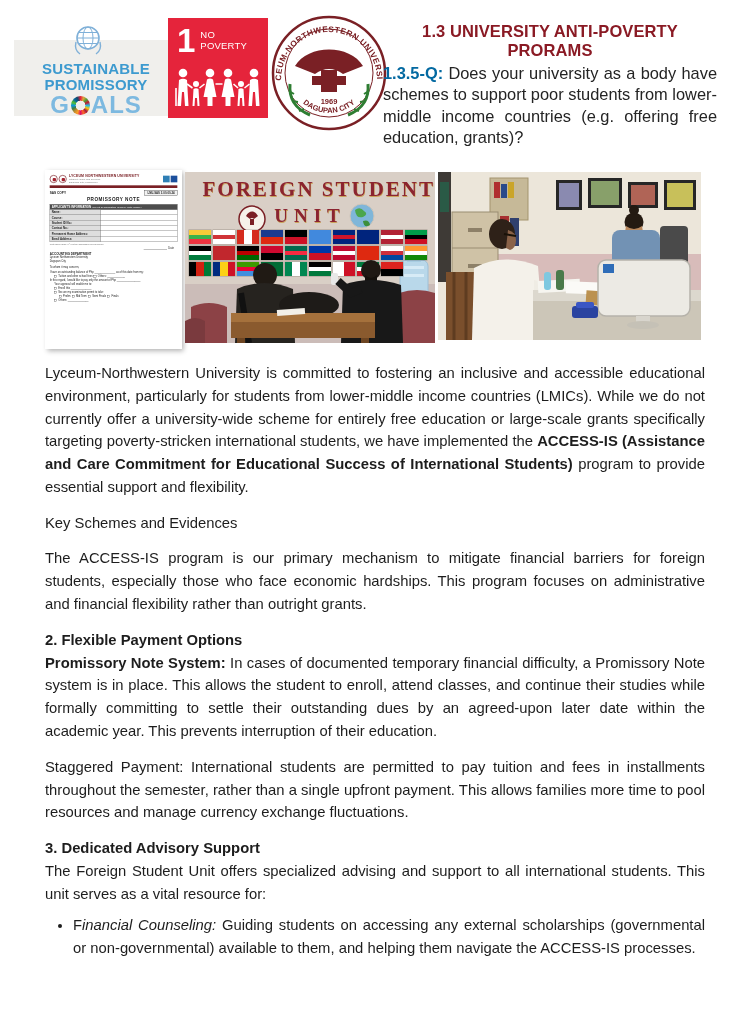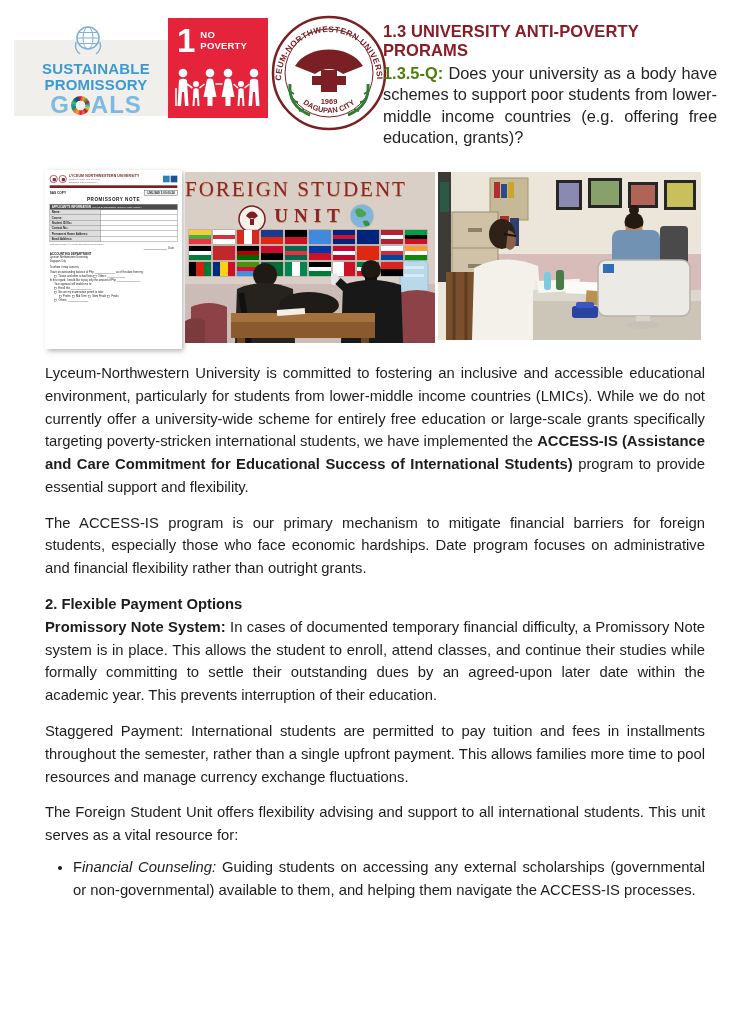--- a/index.html
+++ b/index.html
@@ -18,27 +18,27 @@
   .sdg-goals { color:#7db9e0; font-weight:bold; font-size:24px; line-height:1;
     display:flex; align-items:center; justify-content:center; letter-spacing:1px; margin-top:1px; }
   .sdg-wheel { display:inline-block; width:19px; height:19px; border-radius:50%; margin:0 1px;
     background:
       radial-gradient(closest-side,#f0efec 52%, transparent 53%),
       conic-gradient(#e5243b,#dda63a,#4c9f38,#c5192d,#26bde2,#fcc30b,#a21942,#fd6925,#dd1367,#fd9d24,#bf8b2e,#3f7e44,#0a97d9,#56c02b,#00689d,#19486a,#e5243b); }
   .sdg1-card { position:absolute; left:168px; top:18px; width:100px; height:100px;
     background:#e5243b; color:#fff; overflow:hidden; }
   .sdg1-head { display:flex; padding:9px 6px 0 9px; }
   .sdg1-num { font-size:33px; font-weight:bold; line-height:0.85; }
-  .sdg1-label { font-size:9.5px; font-weight:bold; line-height:1.15; margin:3px 0 0 5px; letter-spacing:0.2px; }
+  .sdg1-label { font-size:9.5px; font-weight:normal; line-height:1.15; margin:3px 0 0 5px; letter-spacing:0.2px; }
   .sdg1-people { position:absolute; left:5px; bottom:8px; }
   .lnu-seal { position:absolute; left:270px; top:14px; width:118px; height:118px; }
   .title-block { position:absolute; left:383px; top:22px; width:334px; }
-  .page-title { margin:0 0 3px 0; font-size:16.5px; font-weight:bold; color:#8a1a24; letter-spacing:0.1px; }
+  .page-title { margin:0 0 3px 0; font-size:16.5px; font-weight:bold; color:#8a1a24; text-align:center; letter-spacing:0.1px; }
   .question { margin:0; font-size:16.4px; line-height:1.31; text-align:justify; color:#242424; }
-  .question b { color:#4d7c0f; }
+  .question b { color:#0369a1; }
 
   
   .photos { position:absolute; left:45px; top:170px; width:660px; height:181px; }
   .photo { position:absolute; overflow:hidden; }
   .doc-photo { left:0; top:0; width:137px; height:179px; background:#fdfdfd;
     box-shadow:1.5px 2px 5px rgba(0,0,0,0.3); }
   .doc-inner { width:411px; height:537px; transform:scale(0.33333); transform-origin:0 0;
     padding:12px 14px; background:#fff; color:#222; }
   .fsu-photo { left:140px; top:2px; width:250px; height:171px; background:#d9cfc6; }
   .office-photo { left:393px; top:2px; width:263px; height:168px; background:#ece6da; }
@@ -72,22 +72,22 @@
   .pn-sal { font-size:8px; margin:9px 0 7px; }
   .pn-line { font-size:8px; margin:3px 0; }
   .pn-cbrow { font-size:8px; margin:3px 0; display:flex; align-items:center; gap:4px; flex-wrap:wrap; }
   .pn-indent { margin-left:14px; }
   .pn-indent2 { margin-left:28px; }
   .cb { display:inline-block; width:8px; height:8px; border:1px solid #333; background:#fff; flex:none; }
 
   
   .fsu-bg, .fsu-people { position:absolute; left:0; top:0; }
   .fsu-people { top:auto; bottom:0; }
-  .fsu-cap1 { position:absolute; left:0; top:5px; width:100%; text-align:left;
-    font-family:"Liberation Serif", serif; font-weight:normal; font-size:21px; letter-spacing:2px;
+  .fsu-cap1 { position:absolute; left:0; top:5px; width:100%; text-align:right;
+    font-family:"Liberation Serif", serif; font-weight:bold; font-size:21px; letter-spacing:2px;
     color:#8b2430; text-shadow:0.5px 0.5px 0 #c9a25a; white-space:nowrap; }
   .fsu-cap2 { position:absolute; left:0; top:33px; width:100%; text-align:center;
     font-family:"Liberation Serif", serif; font-weight:bold; font-size:19px; letter-spacing:6px;
     color:#8b2430; text-shadow:0.5px 0.5px 0 #c9a25a; }
   .flags { position:absolute; left:4px; top:58px; width:243px; display:flex; flex-wrap:wrap; gap:2px; }
   .flag { width:22px; height:14px; box-shadow:0 0 0 0.5px rgba(60,50,40,0.35); }
 
   
   .main { position:absolute; left:45px; top:362px; width:660px; font-size:14.8px; line-height:1.54; text-align:justify; }
   .main p { margin:0 0 13px; }
@@ -387,28 +387,30 @@
       <rect x="138" y="130" width="18" height="6" rx="2" fill="#3a56c4"></rect>
       <rect x="118" y="98" width="8" height="20" rx="3" fill="#4a7a4a"></rect>
       <rect x="106" y="100" width="7" height="18" rx="3" fill="#7ec8e0"></rect>
     </svg>
   </div>
 </div>
 
 <div class="main">
   <p><span>Lyceum-Northwestern University is committed to fostering an inclusive and accessible educational environment, particularly for students from lower-middle income countries (LMICs). While we do not currently offer a university-wide scheme for entirely free education or large-scale grants specifically targeting poverty-stricken international students, we have implemented the </span><b>ACCESS-IS (Assistance and Care Commitment for Educational Success of International Students)</b><span> program to provide essential support and flexibility.</span></p>
 
-
-  <p>The ACCESS-IS program is our primary mechanism to mitigate financial barriers for foreign students, especially those who face economic hardships. Date program focuses on administrative and financial flexibility rather than outright grants.</p>
+  <p>Key Schemes and Evidences</p>
+
+  <p>The ACCESS-IS program is our primary mechanism to mitigate financial barriers for foreign students, especially those who face economic hardships. This program focuses on administrative and financial flexibility rather than outright grants.</p>
 
   <p class="tight sec-title">2. Flexible Payment Options</p>
 
   <p><b>Promissory Note System:</b><span> In cases of documented temporary financial difficulty, a Promissory Note system is in place. This allows the student to enroll, attend classes, and continue their studies while formally committing to settle their outstanding dues by an agreed-upon later date within the academic year. This prevents interruption of their education.</span></p>
 
   <p>Staggered Payment: International students are permitted to pay tuition and fees in installments throughout the semester, rather than a single upfront payment. This allows families more time to pool resources and manage currency exchange fluctuations.</p>
 
-  <p style="margin-bottom:9px">The Foreign Student Unit offers flexibility advising and support to all international students. This unit serves as a vital resource for:</p>
+  <p class="tight sec-title">3. Dedicated Advisory Support</p>
+  <p style="margin-bottom:9px">The Foreign Student Unit offers specialized advising and support to all international students. This unit serves as a vital resource for:</p>
 
   <ul>
     <li><span>F</span><i>inancial Counseling:</i><span> Guiding students on accessing any external scholarships (governmental or non-governmental) available to them, and helping them navigate the ACCESS-IS processes.</span></li>
 
   </ul>
 </div>
 
 </body></html>

